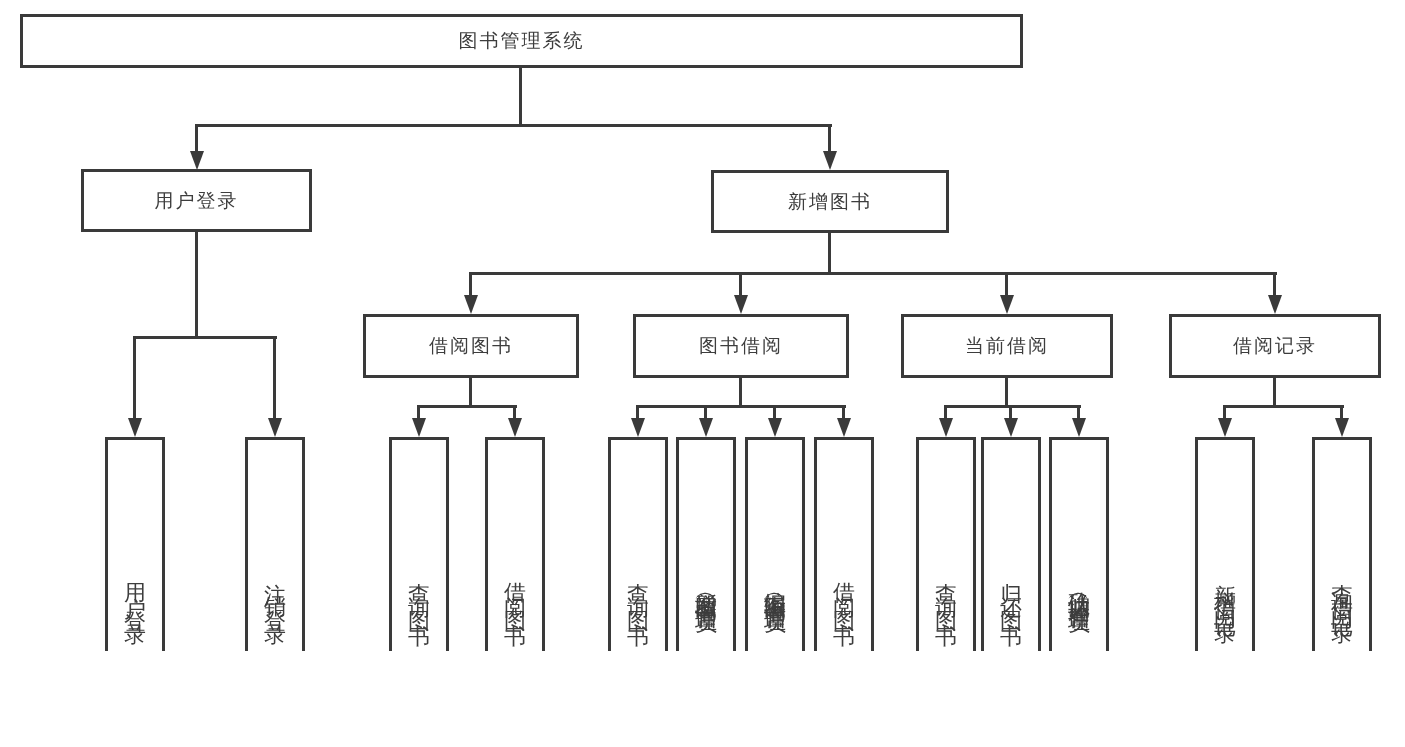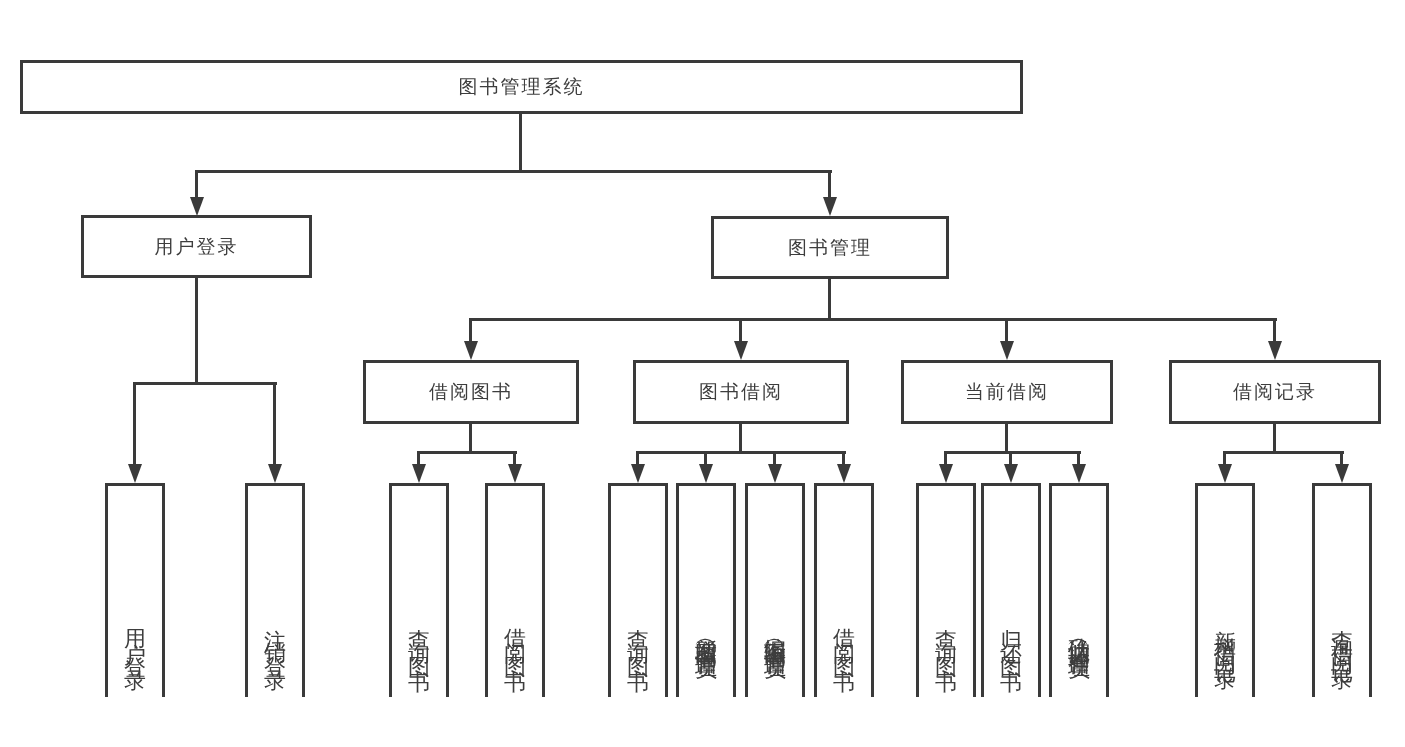--- a/index.html
+++ b/index.html
@@ -3,21 +3,20 @@
 <meta charset="utf-8">
 <style>
   html, body { margin: 0; padding: 0; background: #ffffff; }
   #canvas {
     position: relative;
     width: 1405px;
     height: 651px;
     background: #ffffff;
     font-family: "Liberation Sans", "DejaVu Sans", sans-serif;
     overflow: hidden;
-    margin-top: 46px;
   }
   
   .hbox {
     position: absolute;
     box-sizing: border-box;
     border: 3px solid #3a3a3a;
     background: #ffffff;
     display: flex;
     align-items: center;
     justify-content: center;
@@ -68,21 +67,21 @@
 </style>
 </head>
 <body>
 
 <div id="canvas">
 
   <div class="hbox" style="left:20px; top:14px; width:1003px; height:54px;">图书管理系统</div>
 
   <div class="hbox" style="left:81px; top:169px; width:231px; height:63px;">用户登录</div>
 
-  <div class="hbox" style="left:711px; top:170px; width:238px; height:63px;">图书管理</div>
+  <div class="hbox" style="left:711px; top:170px; width:238px; height:63px;">新增图书</div>
 
   <div class="hbox" style="left:363px; top:314px; width:216px; height:64px;">借阅图书</div>
 
   <div class="hbox" style="left:633px; top:314px; width:216px; height:64px;">图书借阅</div>
 
   <div class="hbox" style="left:901px; top:314px; width:212px; height:64px;">当前借阅</div>
 
   <div class="hbox" style="left:1169px; top:314px; width:212px; height:64px;">借阅记录</div>
 
   <div class="vbox sp-wide" style="left:105px;">用户登录</div>

